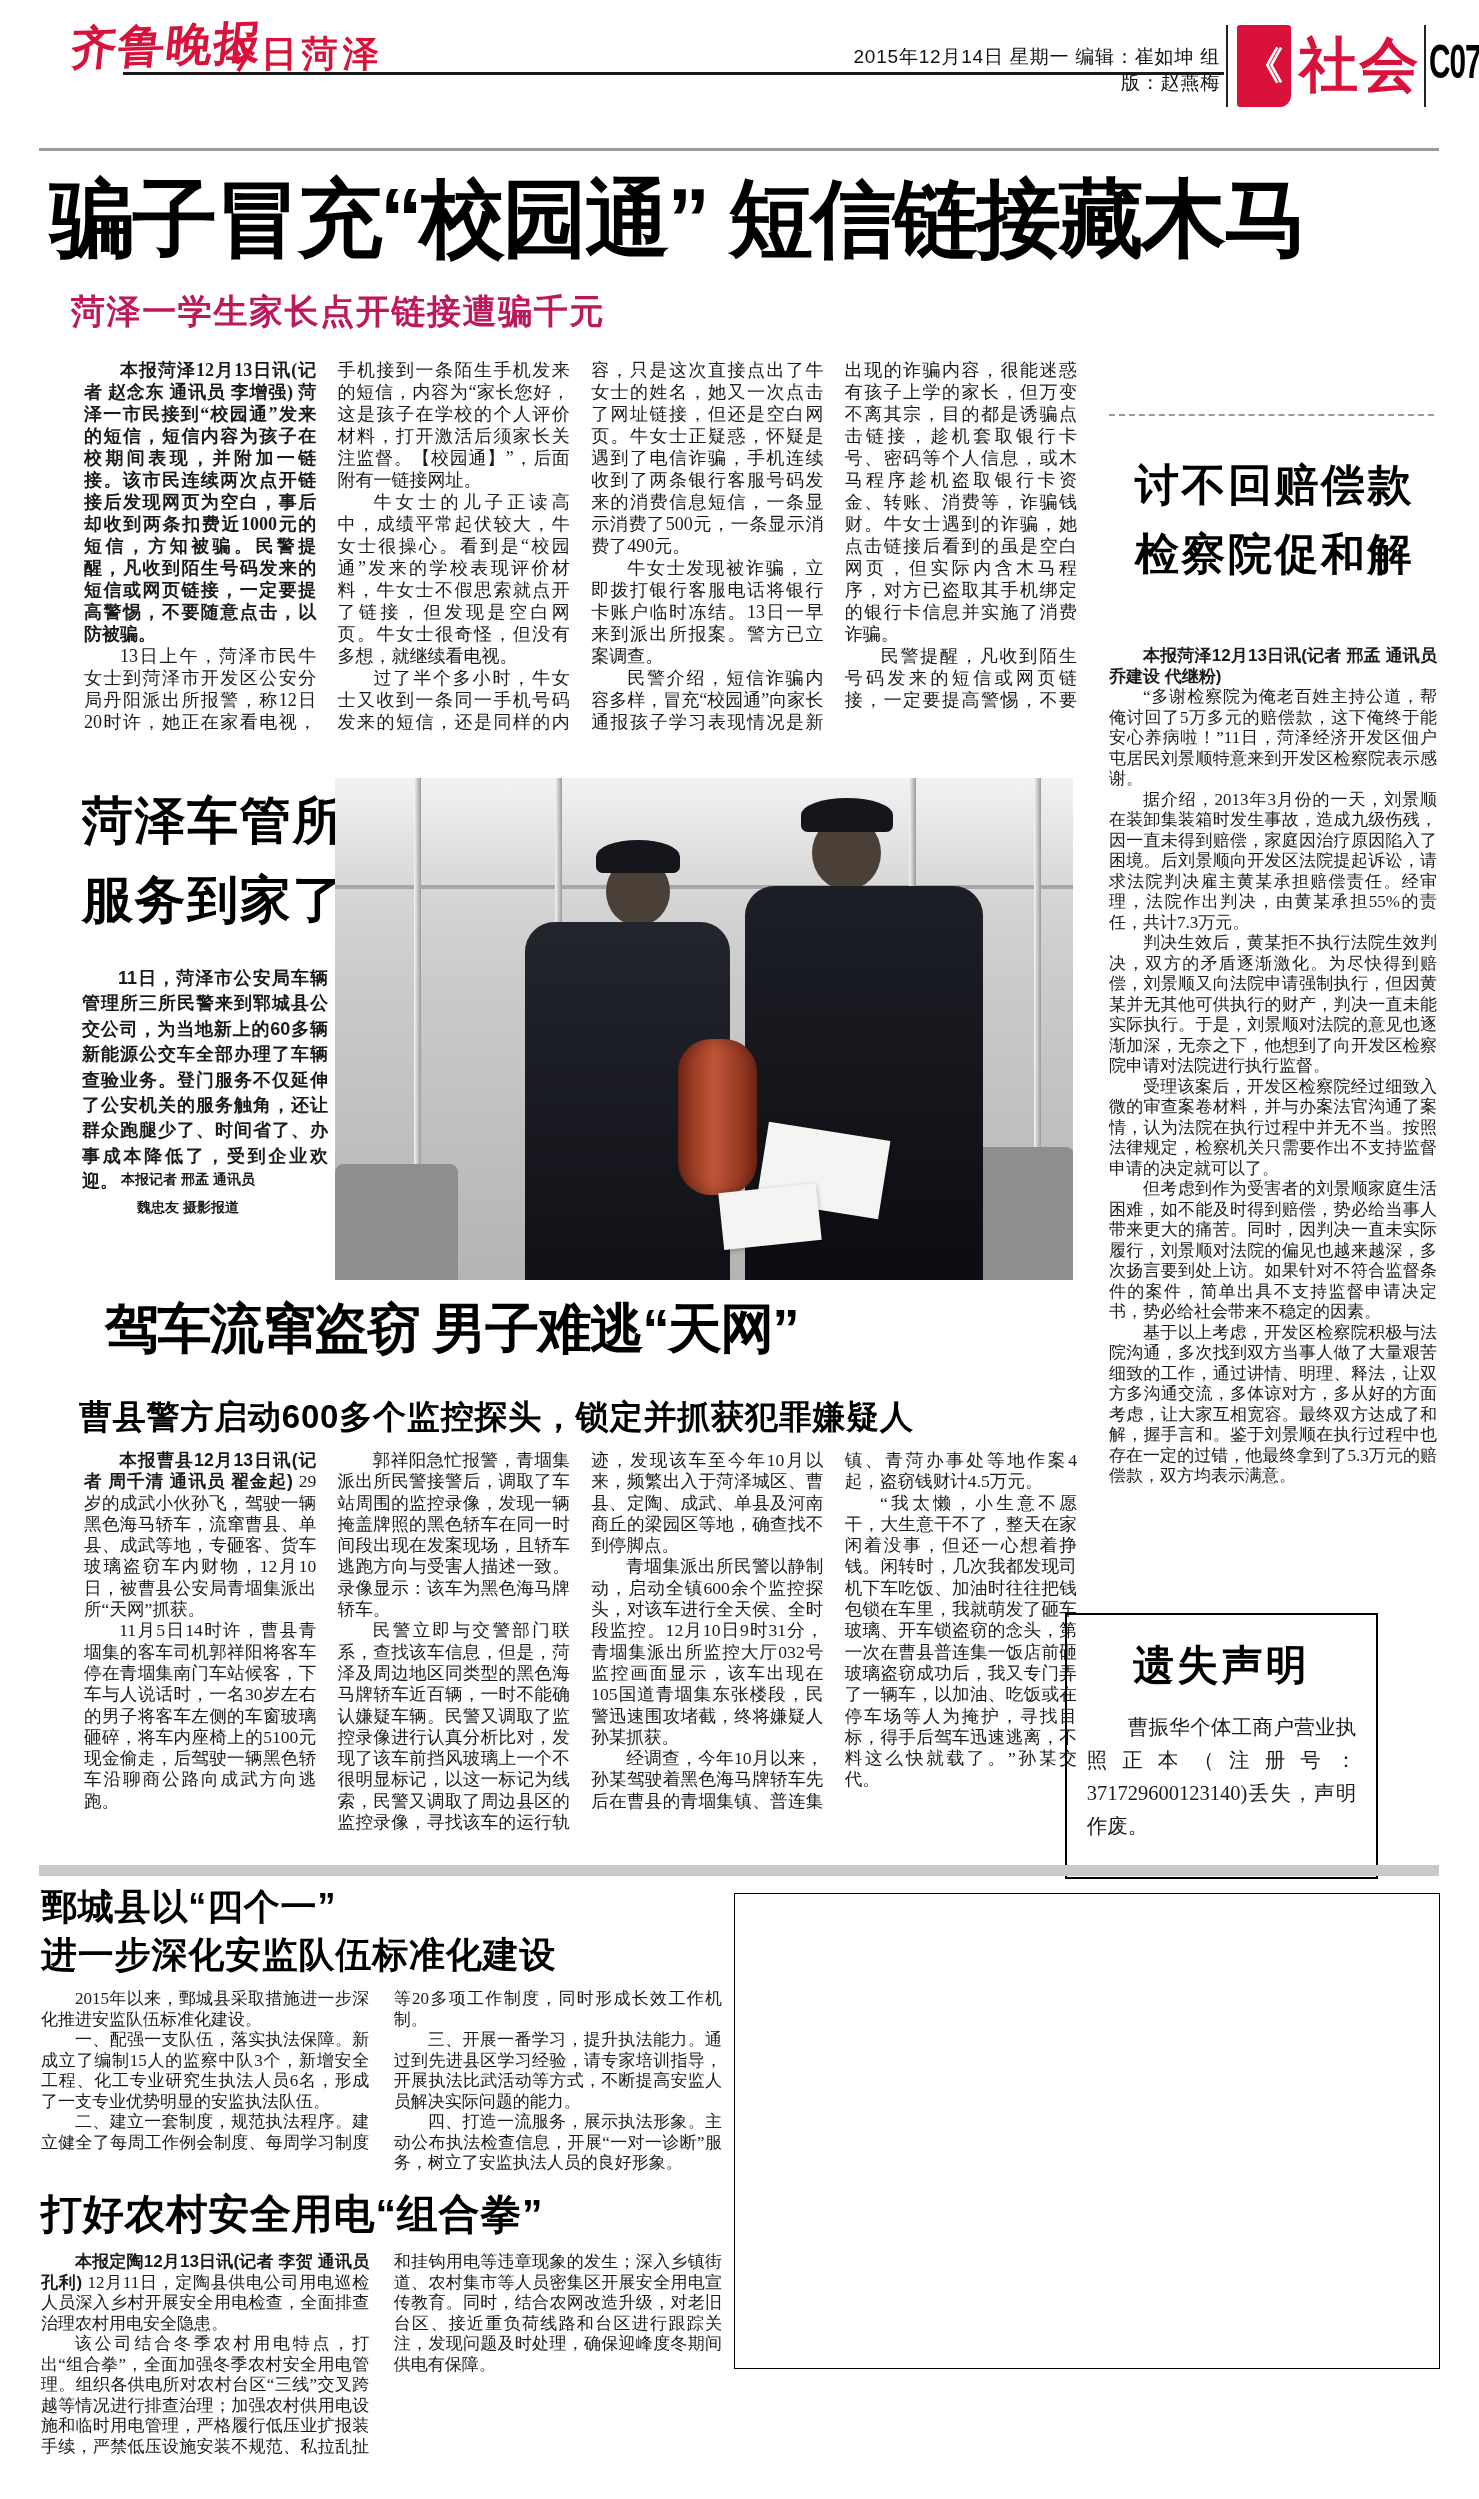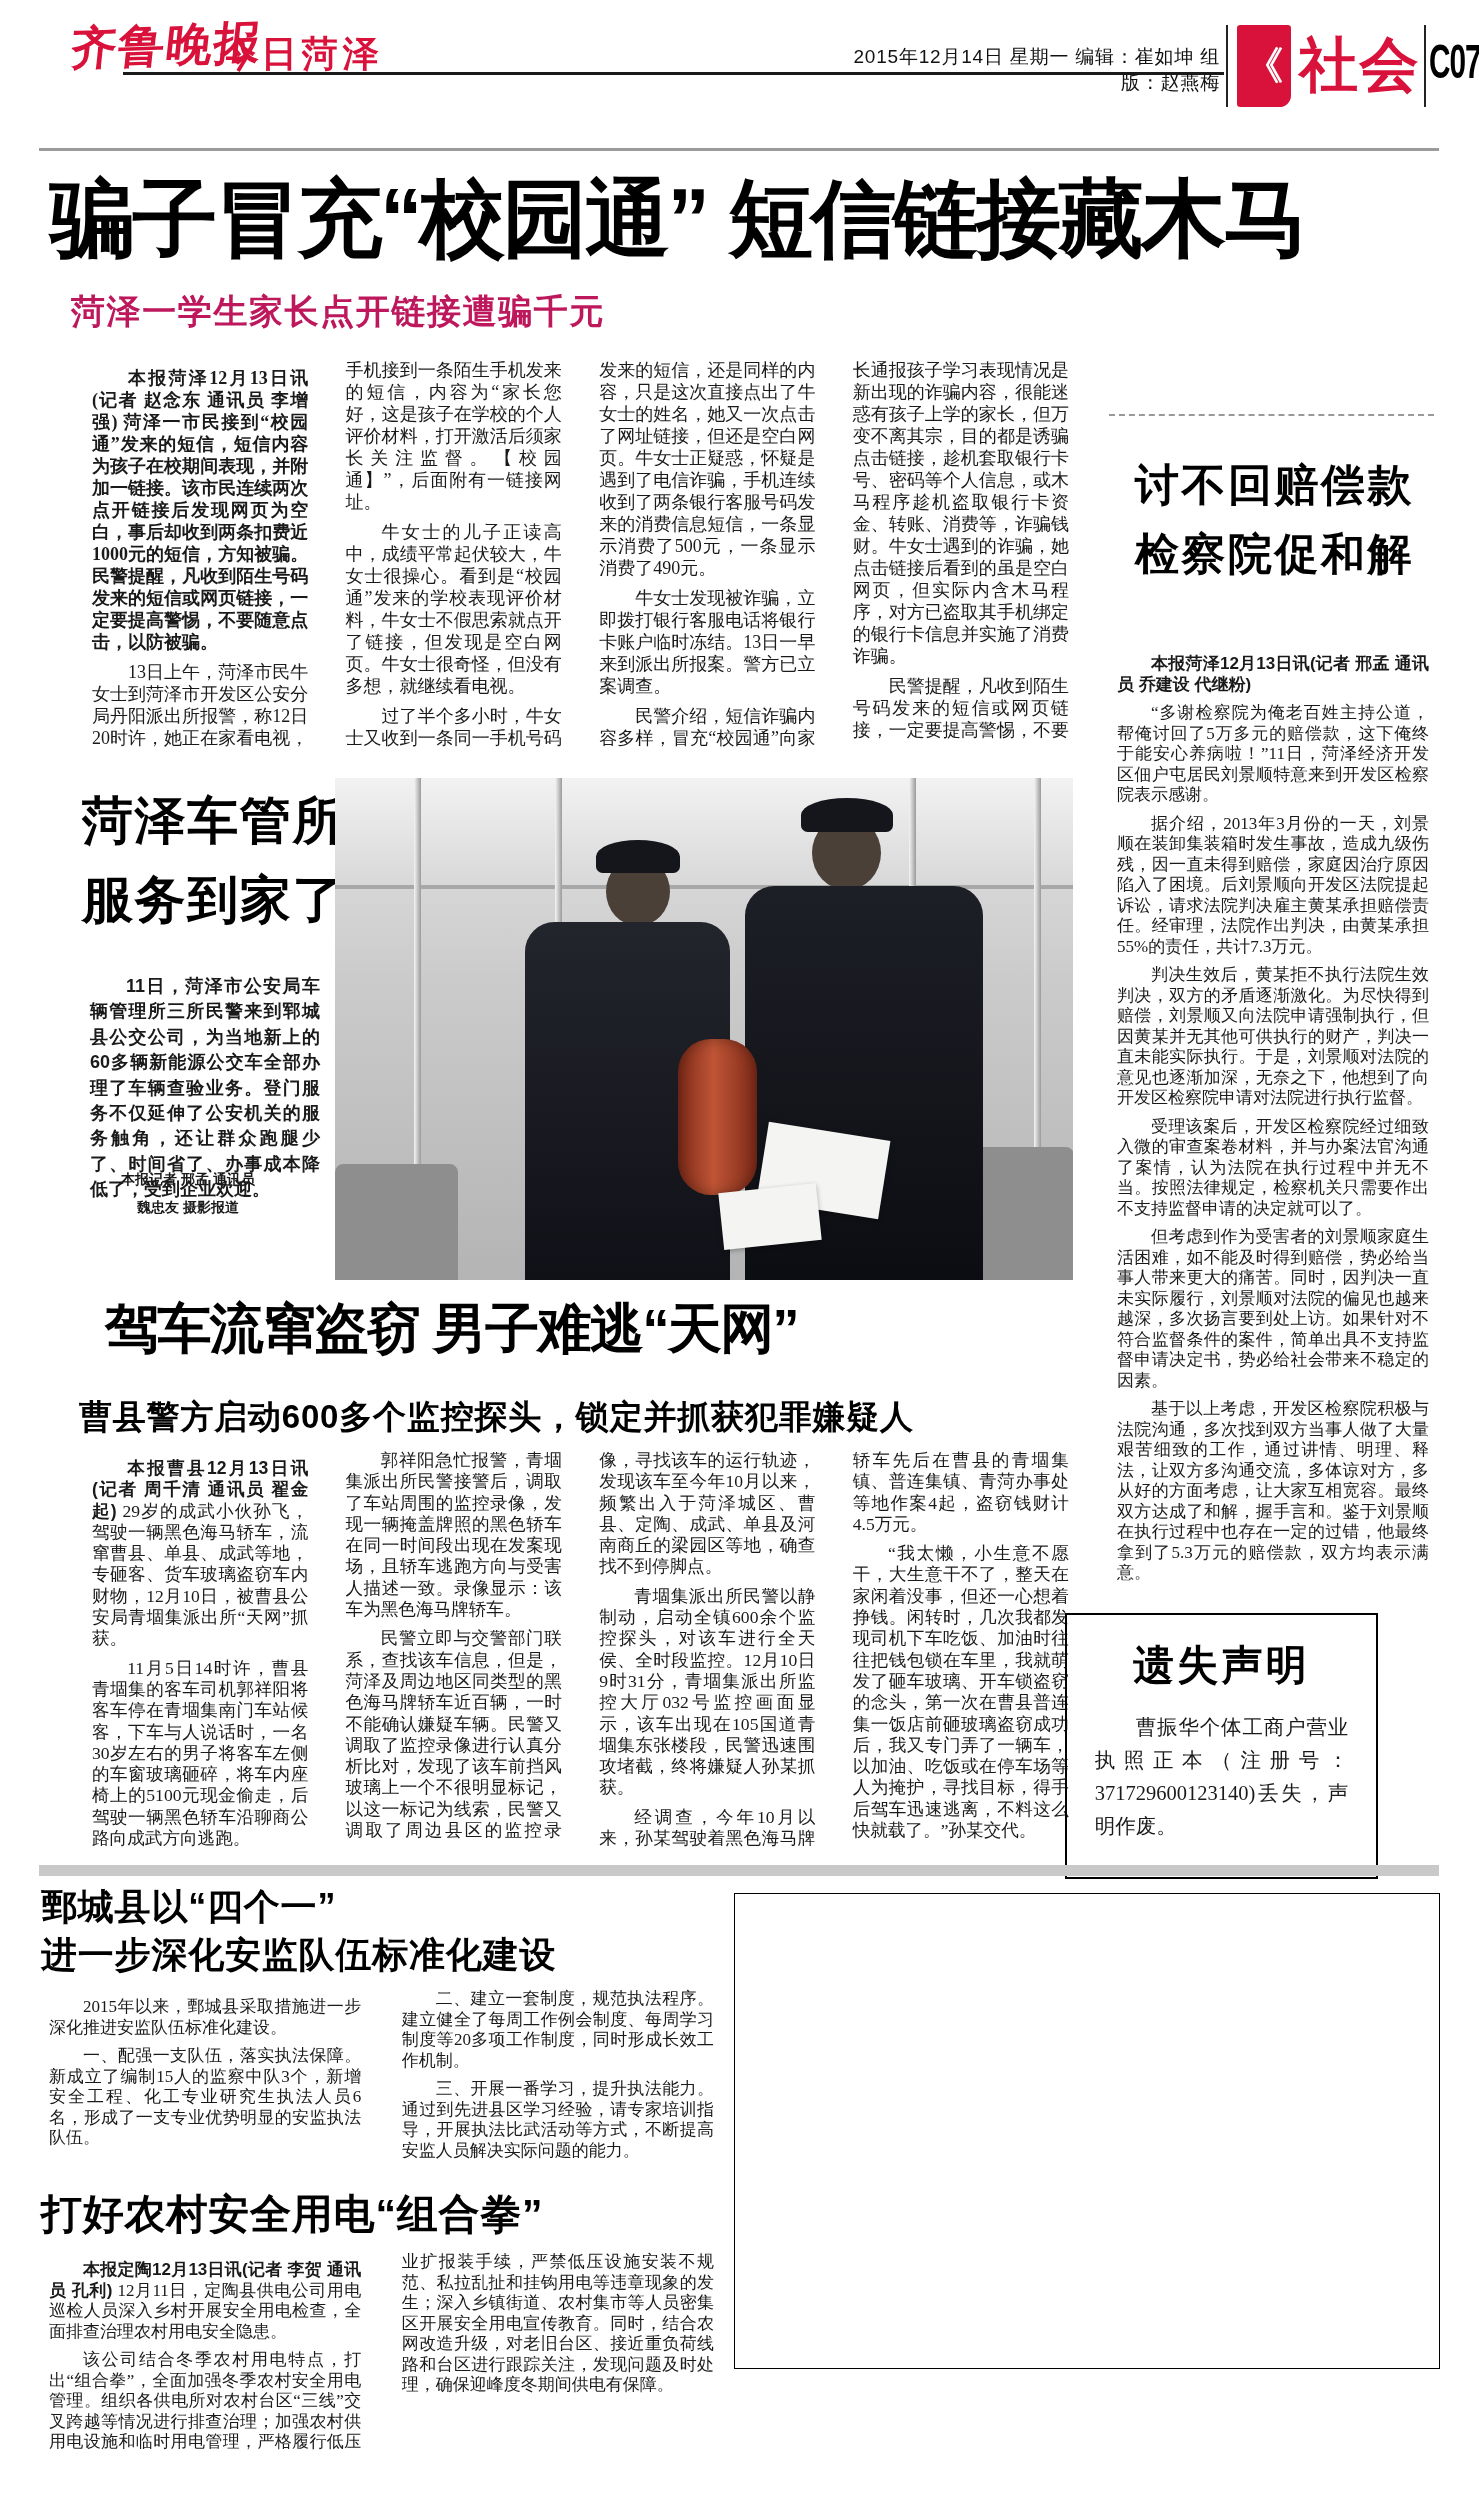--- a/index.html
+++ b/index.html
@@ -1,21 +1,21 @@
 <!DOCTYPE html>
 <html style="font-size:13px"><head>
 <meta charset="utf-8">
 <style>
   html,body{margin:0;padding:0;background:#efefef;}
   .page{position:relative;width:1479px;height:2500px;background:#ffffff;margin:0 auto;overflow:hidden;
         font-family:"Liberation Serif","DejaVu Serif",serif;color:#1a1a1a;}
   .abs{position:absolute;}
   .sans{font-family:"Liberation Sans","DejaVu Sans",sans-serif;}
   .jtxt{text-align:justify;text-justify:inter-ideograph;}
-  p{margin:8px;text-indent:2em;}
+  p{margin:0;text-indent:2em;}
   
   .brand{left:71px;top:14.8px;font-size:46px;font-weight:bold;color:#d8123a;
          transform:skewX(-8deg) rotate(-2deg);letter-spacing:1.6px;font-family:"Liberation Serif",serif;}
   .edition{left:220px;top:29.5px;font-size:36px;font-weight:900;color:#d8123a;letter-spacing:4.9px;}
   .rule-masthead{left:123px;top:72px;width:1101px;height:2.5px;background:#1a1a1a;}
   .dateline{left:820px;top:44px;width:400px;text-align:right;font-size:19px;color:#111;letter-spacing:0.8px;}
   .vline1{left:1226px;top:24.6px;width:1.6px;height:82px;background:#222;}
   .badge{left:1237px;top:24.6px;width:54px;height:82px;background:#d8123a;color:#fff;
          display:flex;align-items:center;justify-content:center;font-size:39px;font-weight:900;border-radius:3.3px 3.3px 11.5px 3.3px;}
   .section-name{left:1299px;top:26px;font-size:59px;font-weight:900;color:#d8123a;letter-spacing:1.6px;}

